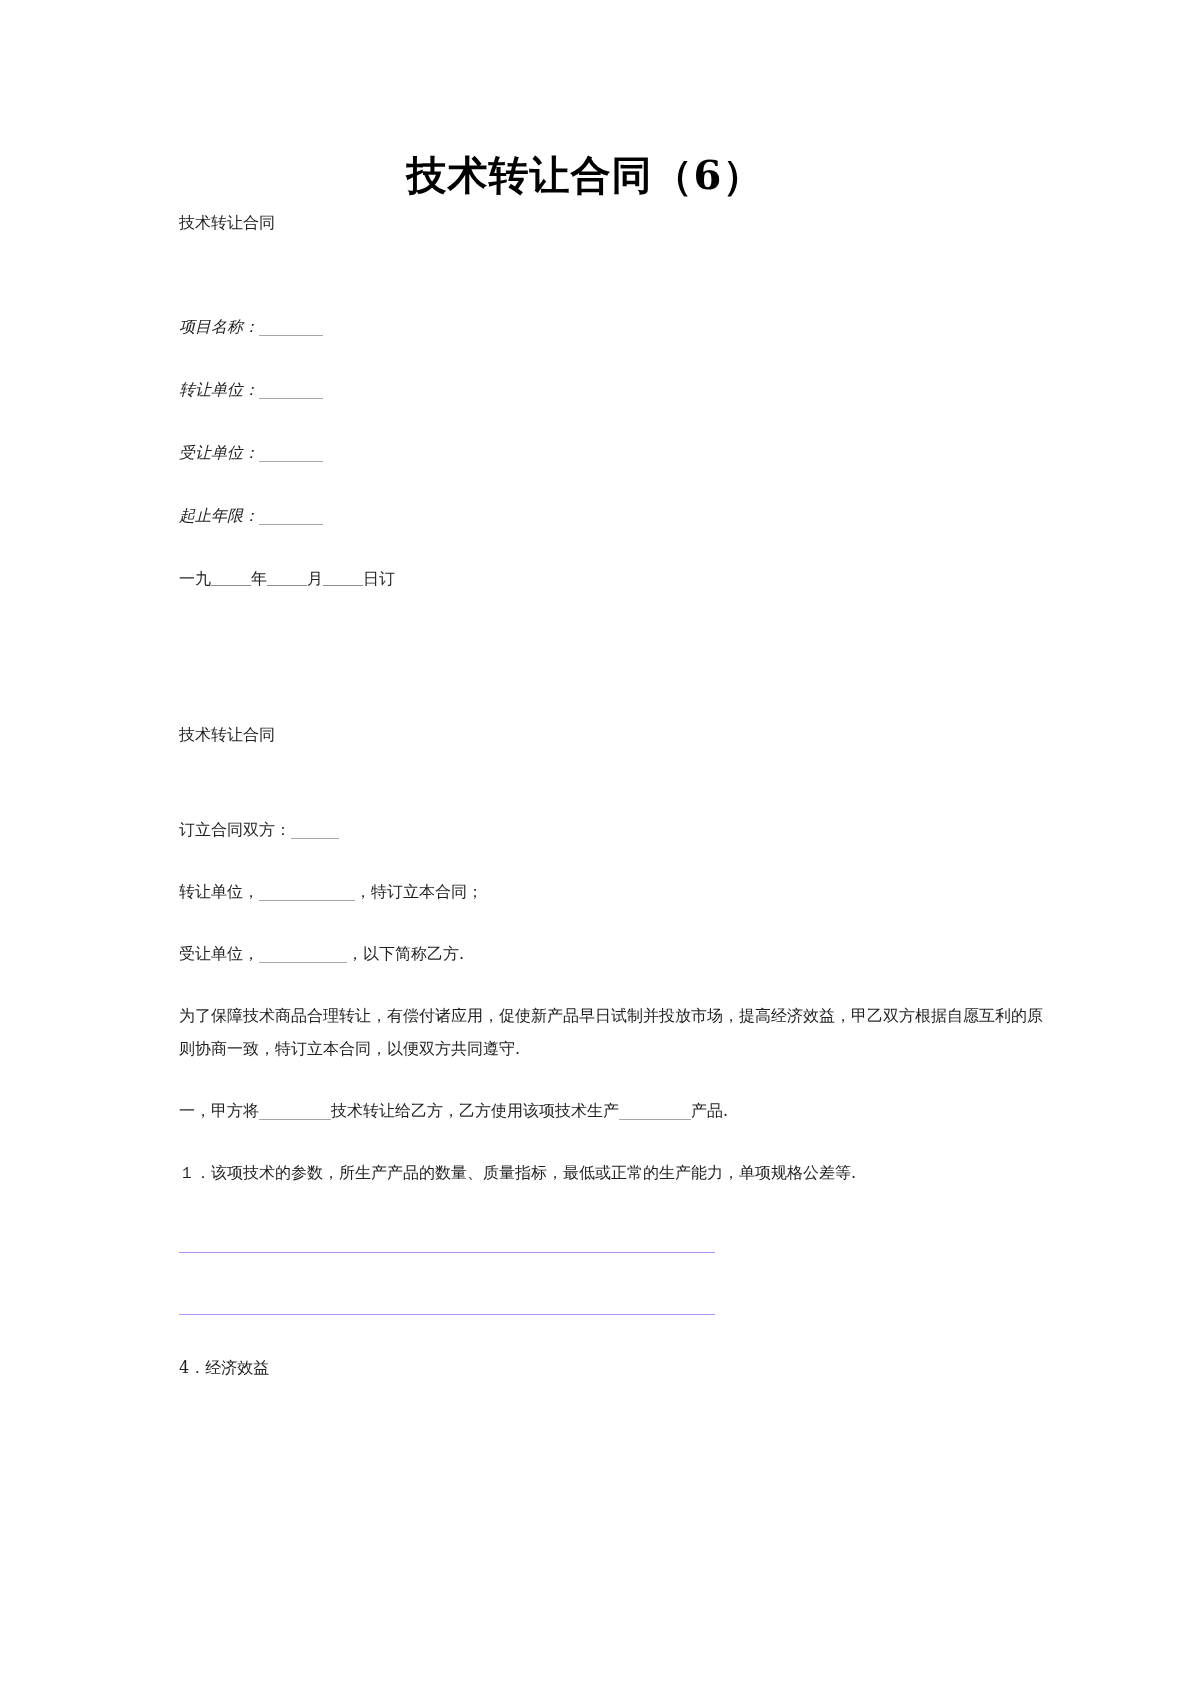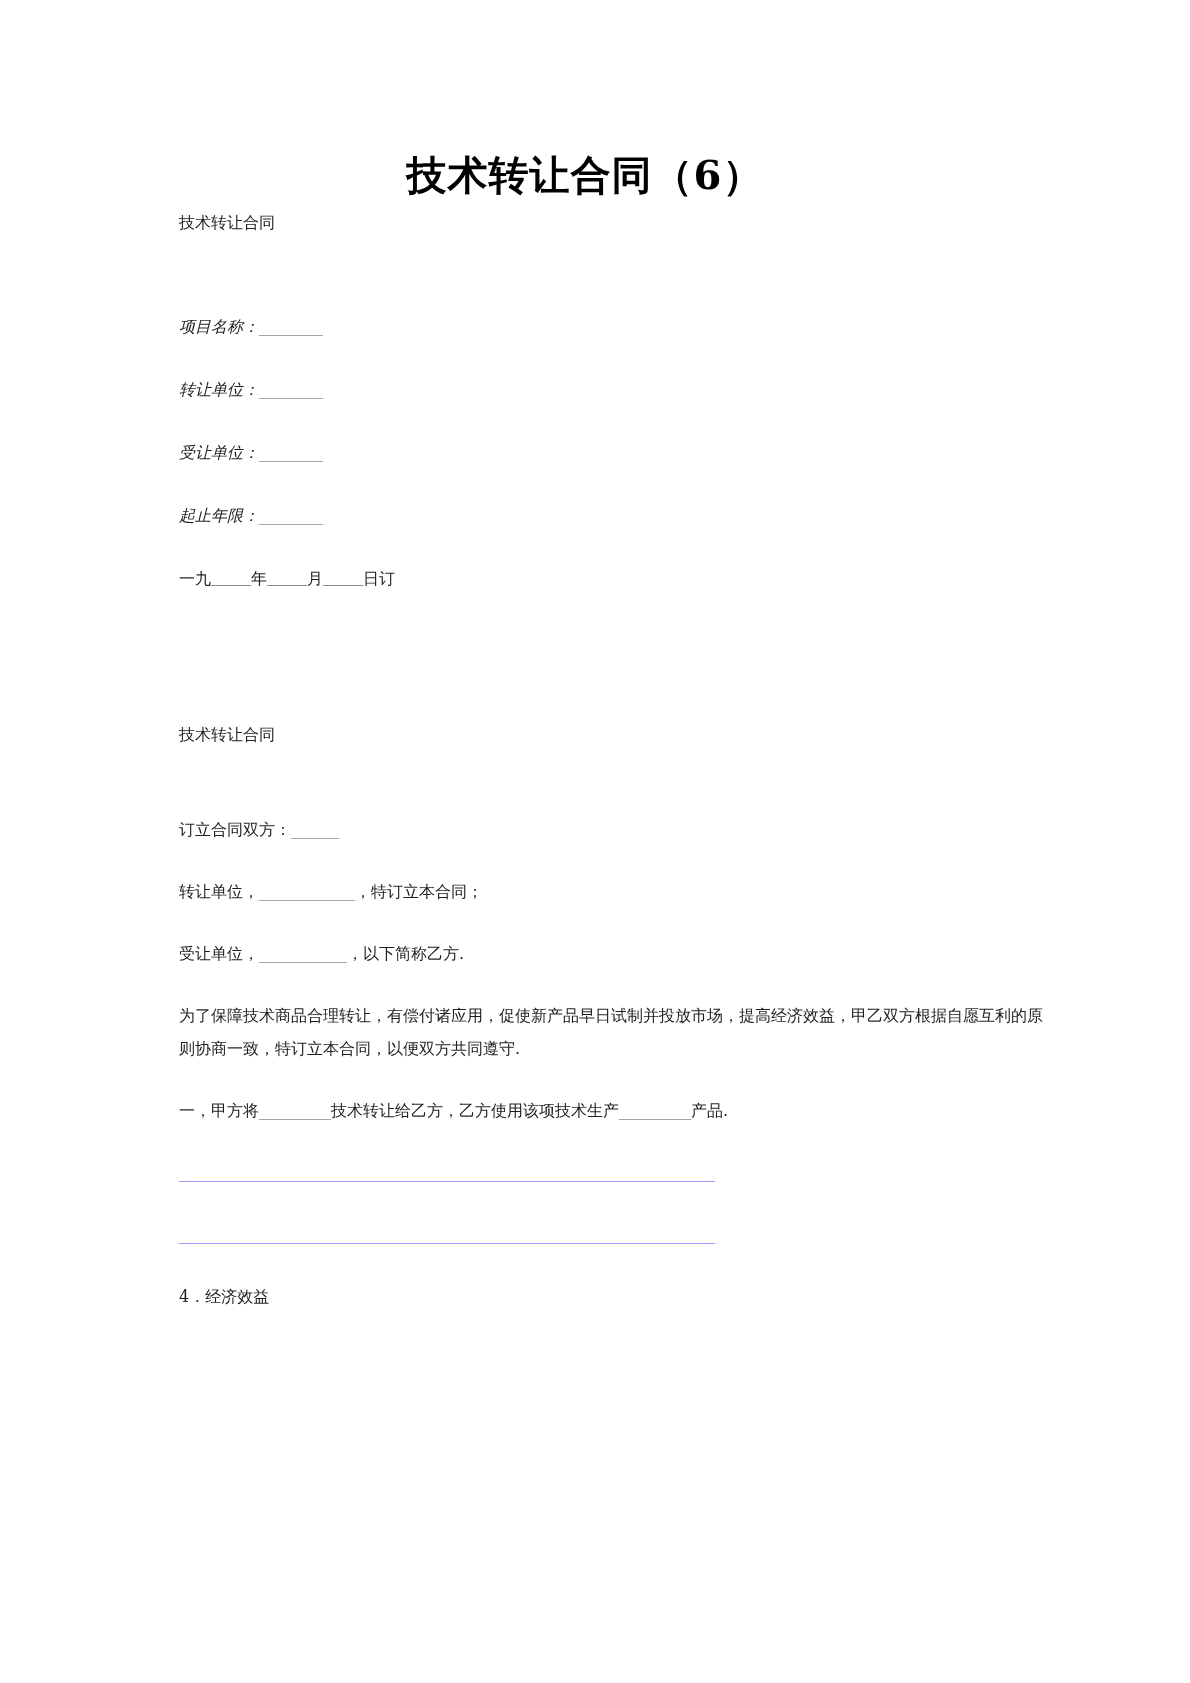--- a/index.html
+++ b/index.html
@@ -83,20 +83,21 @@
 
     <p><span>转让单位，</span><span class="blank">____________</span><span>，特订立本合同；</span></p>
 
     <p><span>受让单位，</span><span class="blank">___________</span><span>，以下简称乙方.</span></p>
 
     <p>为了保障技术商品合理转让，有偿付诸应用，促使新产品早日试制并投放市场，提高经济效益，甲乙双方根据自愿互利的原则协商一致，特订立本合同，以便双方共同遵守.</p>
 
     <p><span>一，甲方将</span><span class="blank">_________</span><span>技术转让给乙方，乙方使用该项技术生产</span><span class="blank">_________</span><span>产品.</span></p>
 
 
+    <p class="item-one">１．该项技术的参数，所生产产品的数量、质量指标，最低或正常的生产能力，单项规格公差等.</p>
 
     <p><span class="blank rule-dark">___________________________________________________________________</span></p>
 
     <p><span class="blank rule-dark">___________________________________________________________________</span></p>
 
 
     <p>4．经济效益</p>
 
   </div>
 </div>

